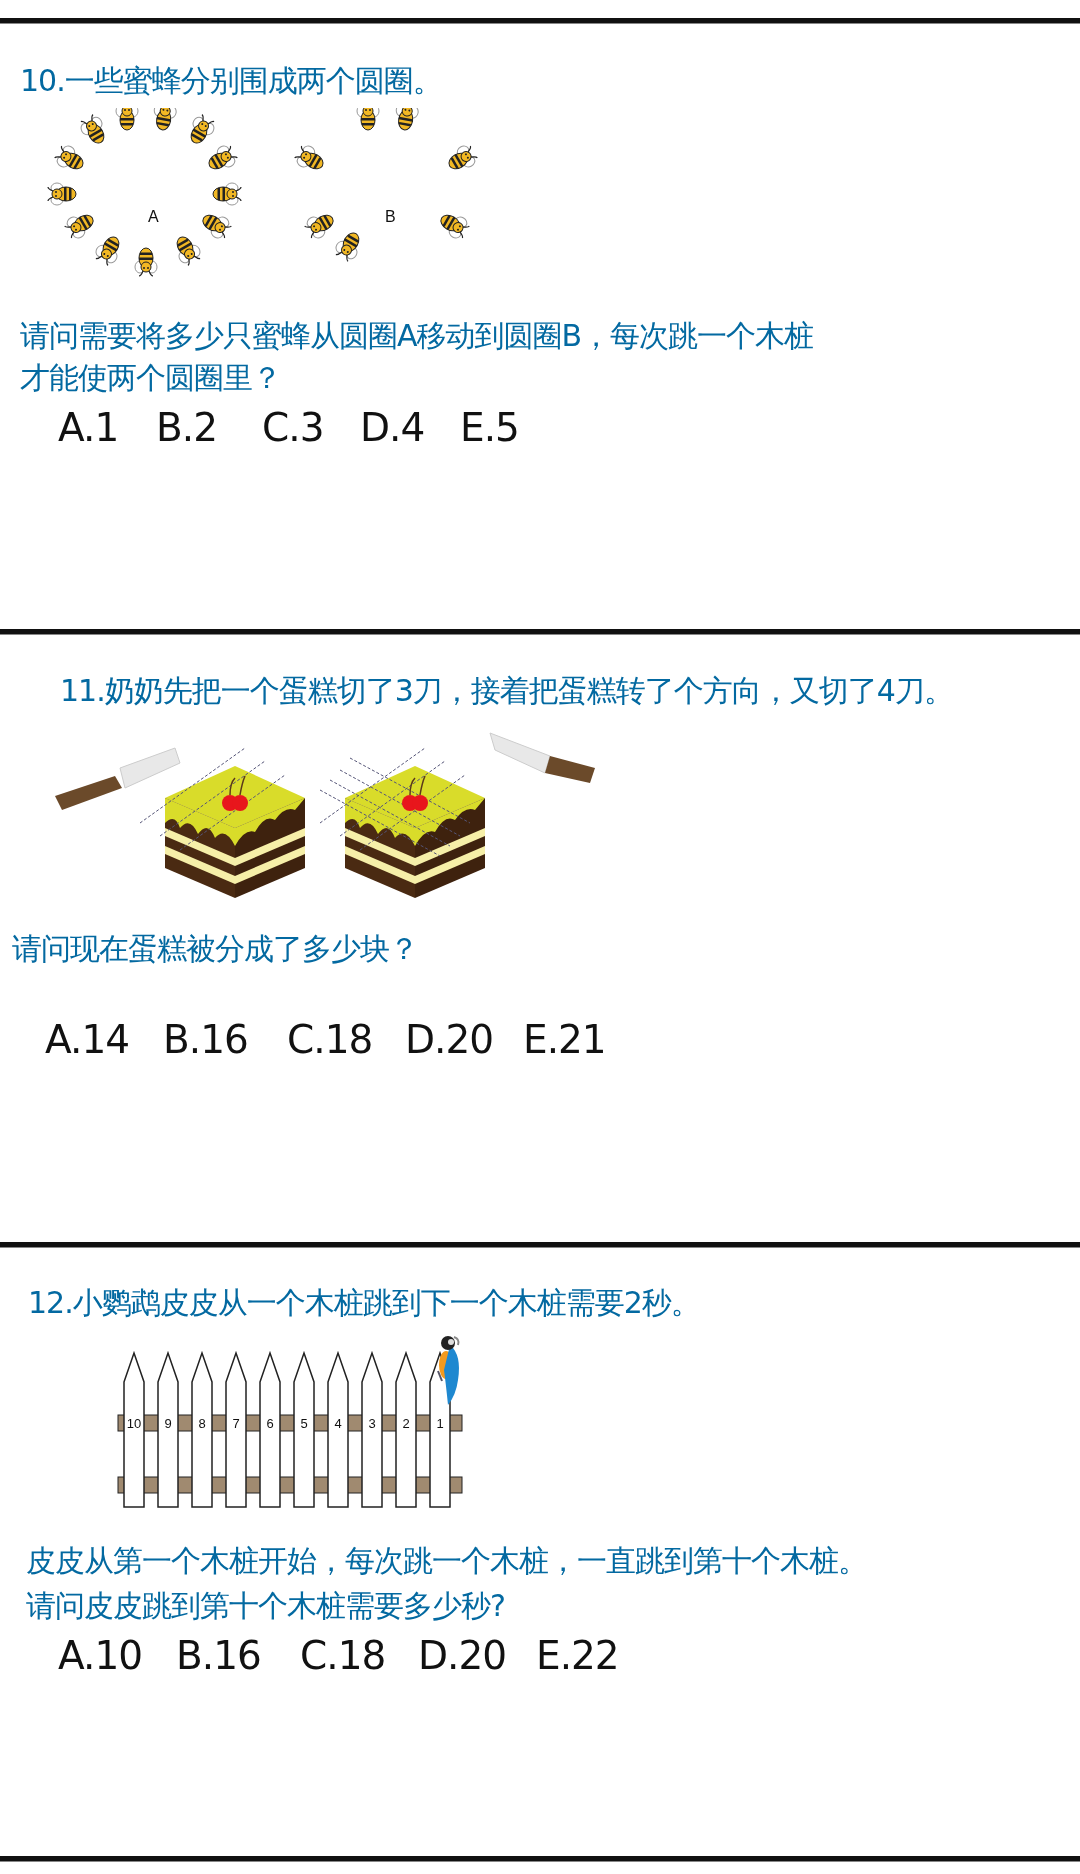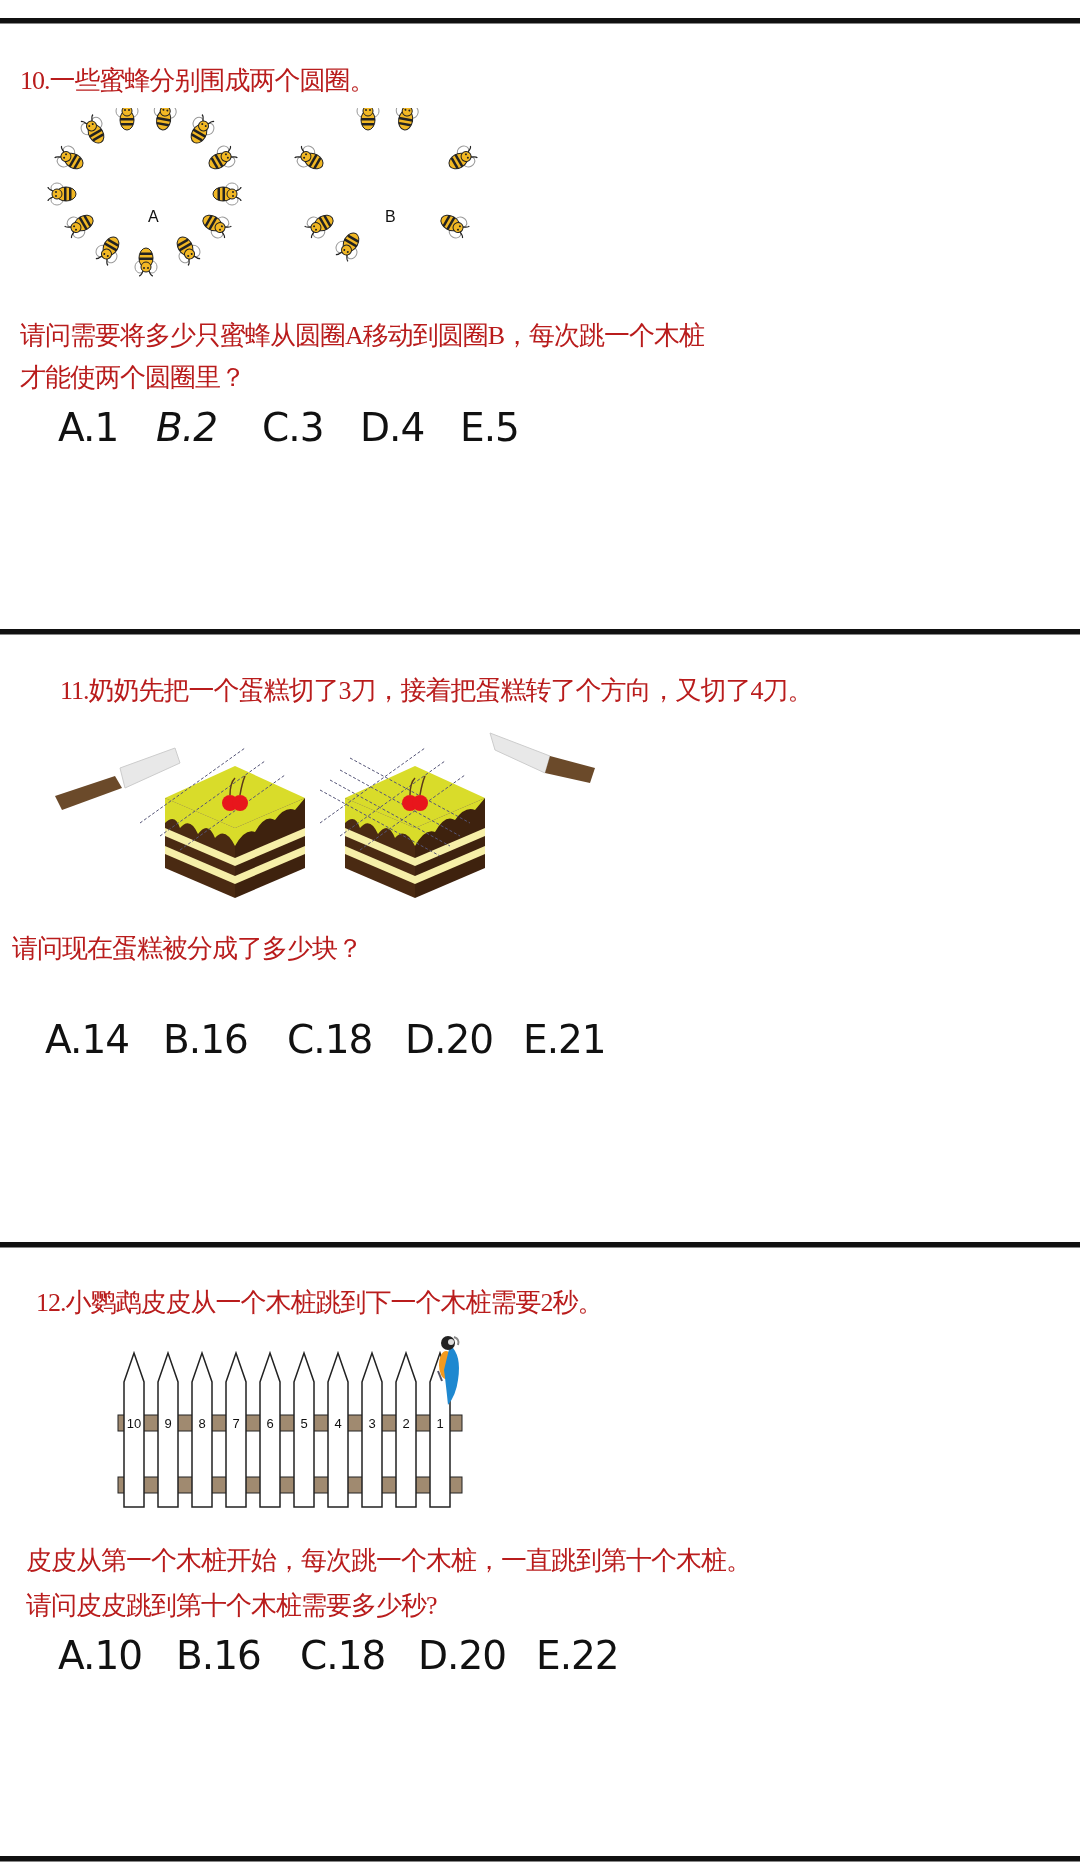--- a/index.html
+++ b/index.html
@@ -1,19 +1,19 @@
 <!DOCTYPE html>
 <html><head>
 <meta charset="utf-8">
 <style>
   * { box-sizing: border-box; margin: 0; padding: 0; }
   html, body { width: 1080px; height: 1874px; background: #ffffff; overflow: hidden; }
   body { position: relative; font-family: "DejaVu Sans", "Liberation Sans", sans-serif; color: #111; }
   .sep { position: absolute; left: 0; width: 1080px; height: 5px; background: #111; box-shadow: 0 1px 0 #888; }
-  .text { position: absolute; font-size: 26px; line-height: 42px; letter-spacing: -1px; white-space: nowrap; color: #b91c1c; font-family: Liberation Serif, serif; }
+  .text { position: absolute; font-size: 30px; line-height: 42px; letter-spacing: -1px; white-space: nowrap; color: #0369a1; }
   .options { position: absolute; display: flex; font-size: 39px; line-height: 40px; letter-spacing: -1px; color: #111; }
   .options span { display: inline-block; }
   .illus { position: absolute; }
 </style>
 </head>
 <body>
 
 <div class="sep" style="top:18px;"></div>
 
 <section>
@@ -61,21 +61,21 @@
       <use href="#bee" transform="translate(310,136) rotate(210)"></use>
     </g>
     <text x="345" y="114" font-family="Liberation Sans, sans-serif" font-size="16" fill="#111">B</text>
   </svg>
 
   <div class="text" style="left:20px; top:315px;">请问需要将多少只蜜蜂从圆圈A移动到圆圈B，每次跳一个木桩</div>
   <div class="text" style="left:20px; top:357px;">才能使两个圆圈里？</div>
 
   <div class="options" style="left:58px; top:408px;">
     <span style="width:98px;">A.1</span>
-    <span style="width:106px;font-style:italic;">B.2</span>
+    <span style="width:106px;">B.2</span>
     <span style="width:98px;">C.3</span>
     <span style="width:100px;">D.4</span>
     <span style="width:80px;">E.5</span>
   </div>
 </section>
 
 <div class="sep" style="top:629px;"></div>
 
 <section>
   <div class="text" style="left:20px; top:670px;margin-left:40px;">11.奶奶先把一个蛋糕切了3刀，接着把蛋糕转了个方向，又切了4刀。</div>
@@ -140,21 +140,21 @@
     <span style="width:124px;">B.16</span>
     <span style="width:118px;">C.18</span>
     <span style="width:118px;">D.20</span>
     <span style="width:80px;">E.21</span>
   </div>
 </section>
 
 <div class="sep" style="top:1242px;"></div>
 
 <section>
-  <div class="text" style="left:28px; top:1282px;margin-left:8px;">12.小鹦鹉皮皮从一个木桩跳到下一个木桩需要2秒。</div>
+  <div class="text" style="left:28px; top:1282px;">12.小鹦鹉皮皮从一个木桩跳到下一个木桩需要2秒。</div>
 
   <svg class="illus" width="380" height="200" style="left:112px; top:1325px;" viewBox="0 0 380 200">
 
     <rect x="6" y="90" width="344" height="16" fill="#A08A70" stroke="#222" stroke-width="1"></rect>
     <rect x="6" y="152" width="344" height="16" fill="#A08A70" stroke="#222" stroke-width="1"></rect>
 
     <g>
       <polygon points="12,57 22,28 32,57 32,182 12,182" fill="#fff" stroke="#222" stroke-width="1.5"></polygon>
       <polygon points="46,57 56,28 66,57 66,182 46,182" fill="#fff" stroke="#222" stroke-width="1.5"></polygon>
       <polygon points="80,57 90,28 100,57 100,182 80,182" fill="#fff" stroke="#222" stroke-width="1.5"></polygon>

